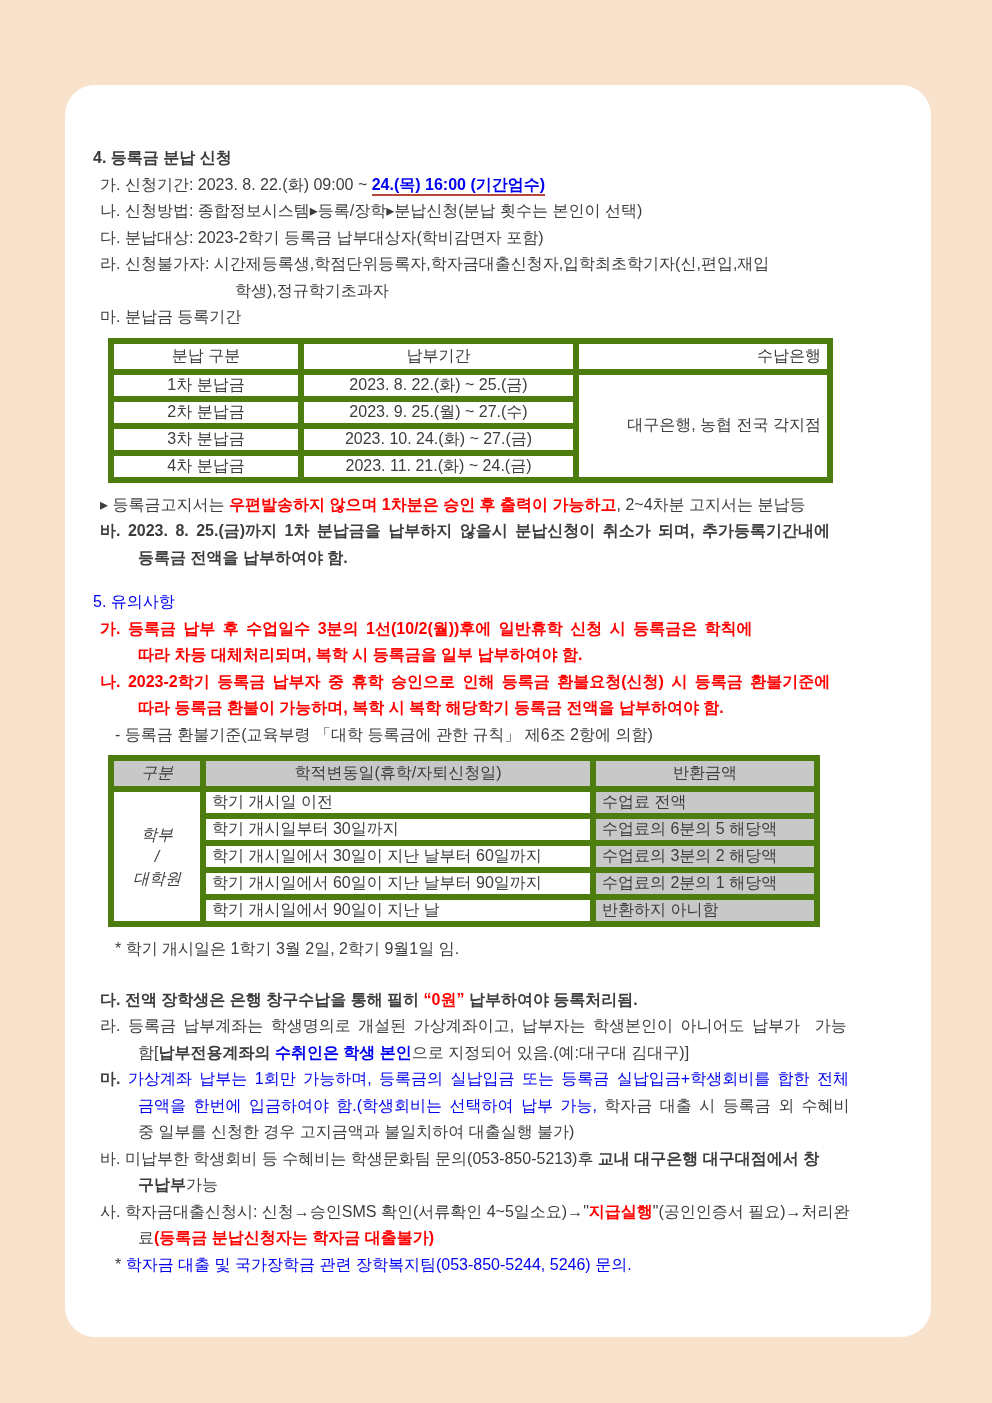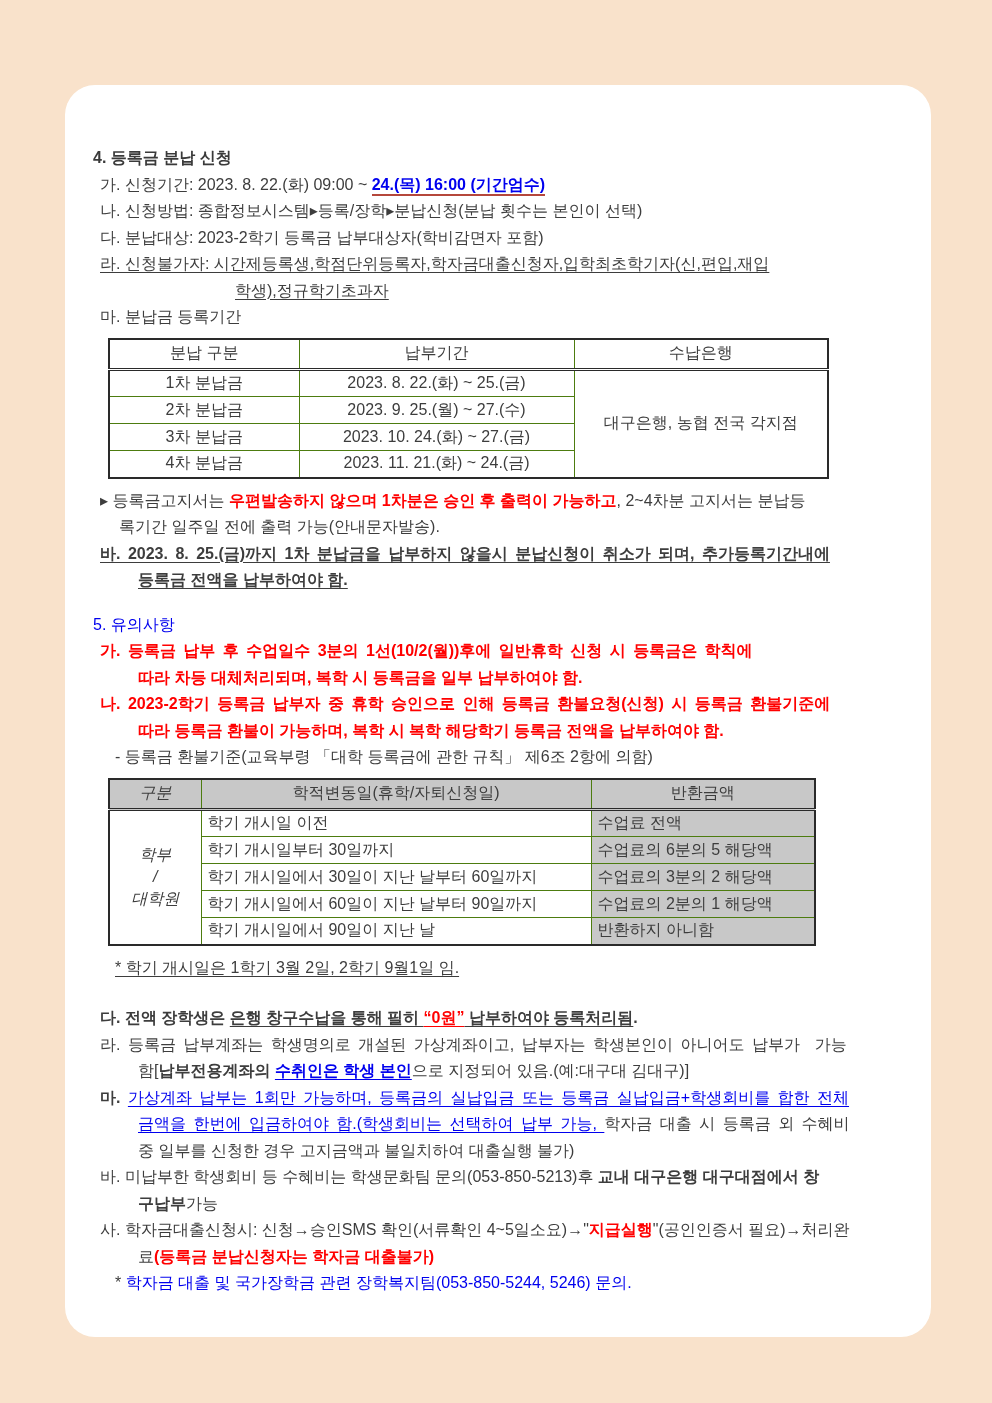--- a/index.html
+++ b/index.html
@@ -25,35 +25,35 @@
   .h { font-weight: bold; color: #3A3A3A; }
   .h5 { font-weight: normal; color: #0000EE; }
   .item  { padding-left: 7px; }
   .cont  { padding-left: 45px; }
   .cont2 { padding-left: 26px; }
   .contRa{ padding-left: 142px; }
   .noteind { padding-left: 22px; }
   .b { font-weight: bold; }
   .red { color: #FF0000; }
   .blue { color: #0000EE; }
-  .u { text-decoration: underline; text-underline-offset: 3px; text-decoration-thickness: 1px; }
+  .u { text-underline-offset: 3px; text-decoration-thickness: 1px; }
   .ws { word-spacing: 3px; }
   .deadline {
     color: #0000EE; font-weight: bold;
     border-bottom: 2px solid #B5473B;
     padding-bottom: 1px;
   }
   table { border-collapse: collapse; table-layout: fixed; }
   .tbl { margin: 7px 0 9px 15px; border: 2px solid #2A2A2A; }
-  .tbl th, .tbl td { border: 1px solid #4d7c0f; font-weight: normal; padding: 0 6px; }
+  .tbl th, .tbl td { border: 6px solid #4d7c0f; font-weight: normal; padding: 0 6px; }
   .tbl thead th { border-bottom: 3px double #2A2A2A; height: 31px; text-align: center; }
   .t1 td { height: 27px; text-align: center; }
   .t1 .c1 { width: 190px; }
   .t1 .c2 { width: 275px; }
-  .t1 .c3 { width: 254px; text-align: center; }
+  .t1 .c3 { width: 254px; text-align: right; }
   .t2 td { height: 27px; text-align: left; }
   .t2 .c1 { width: 92px; text-align: center; font-style: italic; }
   .t2 .c2 { width: 390px; }
   .t2 .c3 { width: 224px; }
   .t2 thead th { background: #C8C8C8; }
   .t2 td.gray { background: #C8C8C8; }
   .gap18 { height: 18px; }
   .gap22 { height: 24px; }
   .groupcell div { line-height: 22px; text-align: center; }
 </style>
@@ -98,21 +98,20 @@
         <td class="c2">2023. 10. 24.(화) ~ 27.(금)</td>
       </tr>
       <tr>
         <td class="c1">4차 분납금</td>
         <td class="c2">2023. 11. 21.(화) ~ 24.(금)</td>
       </tr>
     </tbody>
   </table>
 
   <div class="line item"><span>▸</span> <span>등록금고지서는 </span><span class="red b">우편발송하지 않으며 1차분은 승인 후 출력이 가능하고</span><span>, 2~4차분 고지서는 분납등</span></div>
-  <div class="line cont2">록기간 일주일 전에 출력 가능(안내문자발송).</div>
 
   <div class="line item b u ws">바. 2023. 8. 25.(금)까지 1차 분납금을 납부하지 않을시 분납신청이 취소가 되며, 추가등록기간내에</div>
   <div class="line cont"><span class="b u">등록금 전액을 납부하여야 함.</span></div>
 
   <div class="gap18"></div>
 
   <div class="line h5">5. 유의사항</div>
 
   <div class="line item red b ws">가. 등록금 납부 후 수업일수 3분의 1선(10/2(월))후에 일반휴학 신청 시 등록금은 학칙에</div>
   <div class="line cont"><span class="red b">따라 차등 대체처리되며, 복학 시 등록금을 일부 납부하여야 함.</span></div>

